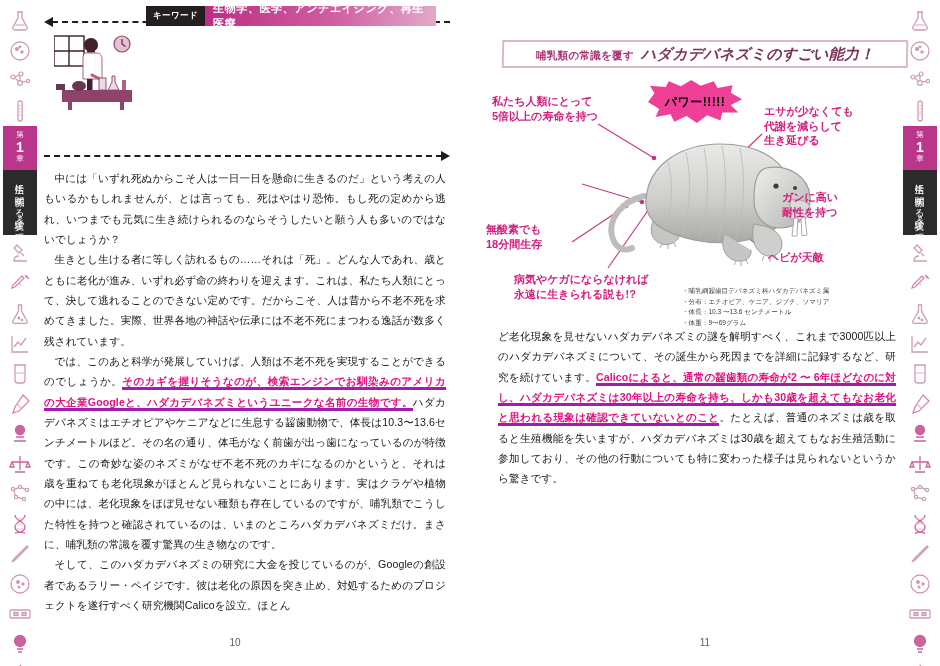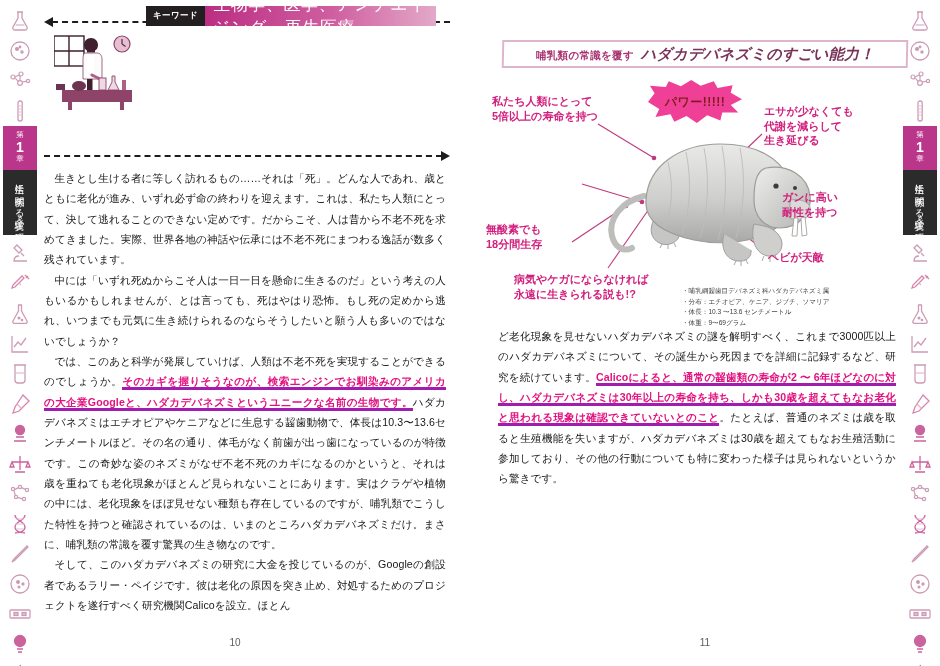--- a/index.html
+++ b/index.html
@@ -114,21 +114,21 @@
     display: flex; align-items: stretch;
   }
   .kw-tag {
     background: #231f20; color: #ffffff;
     font-size: 8.5px; font-weight: bold; letter-spacing: .4px;
     display: flex; align-items: center; padding: 0 7px;
     flex: 0 0 auto;
   }
   .kw-text {
     background: linear-gradient(90deg,#bb2e82 0%, #cf5ea0 55%, #e3a9c8 100%);
-    color: #ffffff; font-size: 17px; font-weight: normal;
+    color: #ffffff; font-size: 11px; font-weight: bold;
     letter-spacing: .6px;
     display: flex; align-items: center; padding: 0 8px;
     flex: 1 1 auto;
   }
   .main-title {
     position: absolute; left: 102px; top: 30px;
     font-size: 35px; font-weight: bold;
     color: #d4157f;
     letter-spacing: 1.5px;
     line-height: 1.1;
@@ -194,21 +194,21 @@
     position: absolute; inset: 0;
     background: #ef3f96;
     clip-path: polygon(
       0% 50%, 7% 30%, 2% 13%, 19% 16%, 22% 3%, 35% 14%, 46% 0%,
       56% 13%, 70% 3%, 74% 18%, 90% 12%, 88% 29%, 100% 44%,
       88% 57%, 96% 74%, 79% 74%, 77% 92%, 63% 80%, 52% 98%,
       41% 82%, 28% 95%, 24% 78%, 8% 84%, 12% 66%
     );
   }
   .burst-text {
-    position: relative; color: #7f1d1d; font-weight: bold;
+    position: relative; color: #000000; font-weight: bold;
     font-size: 12px; letter-spacing: .5px; z-index: 2;
   }
 
   
   .callout {
     position: absolute;
     color: #d2207e; font-weight: bold;
     font-size: 11px; line-height: 1.32;
     white-space: pre-line;
   }
@@ -428,22 +428,22 @@
       </div>
 
     </div>
 
     <div class="dash-rule dash-bottom">
       <span class="line"></span>
       <span class="arrow-r"></span>
     </div>
 
     <div class="body-copy" id="left-body">
+        <p><span>中には「いずれ死ぬからこそ人は一日一日を懸命に生きるのだ」という考えの人もいるかもしれませんが、とは言っても、死はやはり恐怖。もし死の定めから逃れ、いつまでも元気に生き続けられるのならそうしたいと願う人も多いのではないでしょうか？</span></p>
         <p><span>生きとし生ける者に等しく訪れるもの……それは「死」。どんな人であれ、歳とともに老化が進み、いずれ必ず命の終わりを迎えます。これは、私たち人類にとって、決して逃れることのできない定めです。だからこそ、人は昔から不老不死を求めてきました。実際、世界各地の神話や伝承には不老不死にまつわる逸話が数多く残されています。</span></p>
-        <p><span>中には「いずれ死ぬからこそ人は一日一日を懸命に生きるのだ」という考えの人もいるかもしれませんが、とは言っても、死はやはり恐怖。もし死の定めから逃れ、いつまでも元気に生き続けられるのならそうしたいと願う人も多いのではないでしょうか？</span></p>
         <p><span>では、このあと科学が発展していけば、人類は不老不死を実現することができるのでしょうか。</span><span class="hl">そのカギを握りそうなのが、検索エンジンでお馴染みのアメリカの大企業Googleと、ハダカデバネズミというユニークな名前の生物です。</span><span>ハダカデバネズミはエチオピアやケニアなどに生息する齧歯動物で、体長は10.3〜13.6センチメートルほど。その名の通り、体毛がなく前歯が出っ歯になっているのが特徴です。この奇妙な姿のネズミがなぜ不老不死のカギになるのかというと、それは歳を重ねても老化現象がほとんど見られないことにあります。実はクラゲや植物の中には、老化現象をほぼ見せない種類も存在しているのですが、哺乳類でこうした特性を持つと確認されているのは、いまのところハダカデバネズミだけ。まさに、哺乳類の常識を覆す驚異の生き物なのです。</span></p>
         <p><span>そして、このハダカデバネズミの研究に大金を投じているのが、Googleの創設者であるラリー・ペイジです。彼は老化の原因を突き止め、対処するためのプロジェクトを遂行すべく研究機関Calicoを設立。ほとん</span></p>
       </div>
 
     <div class="folio">10</div>
   </div>
 
   <div class="gutter"></div>
 
   <div class="page page-right">

